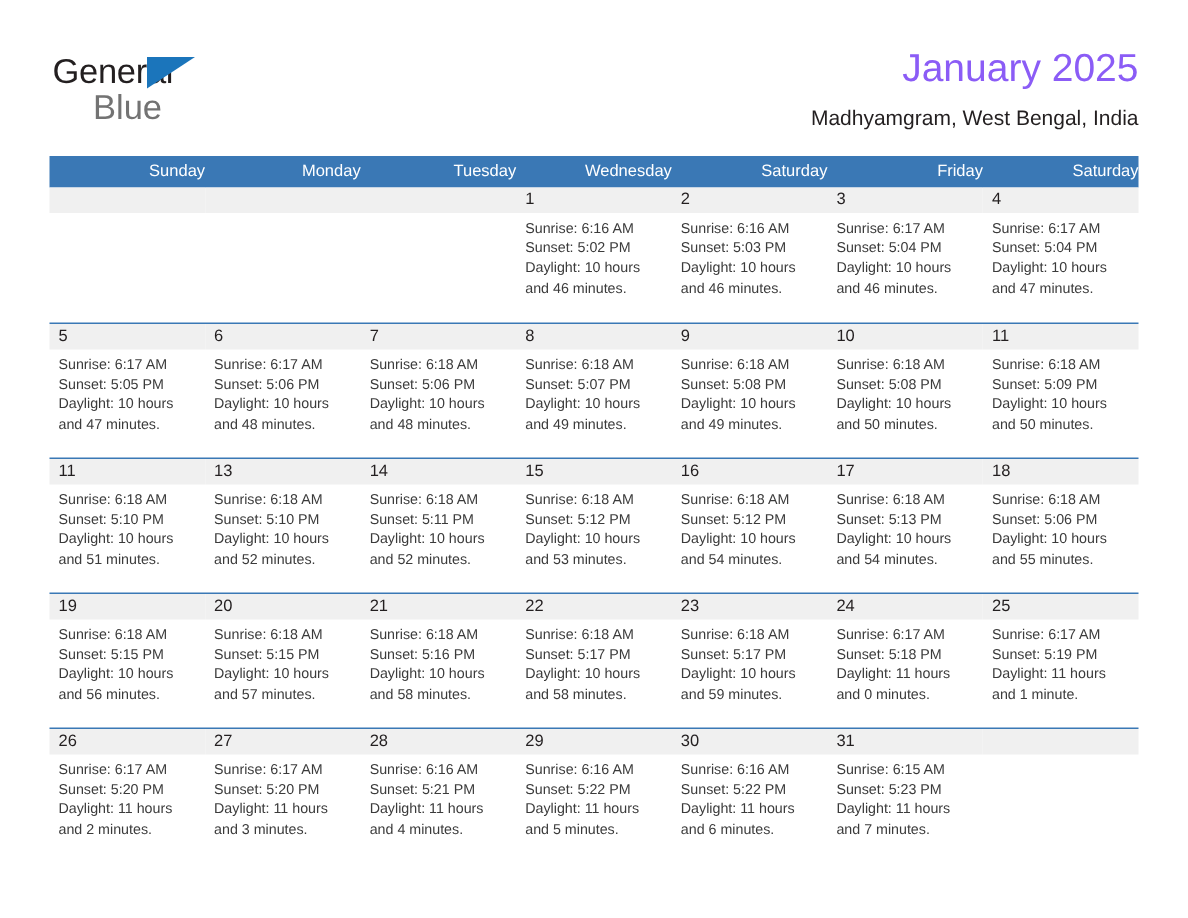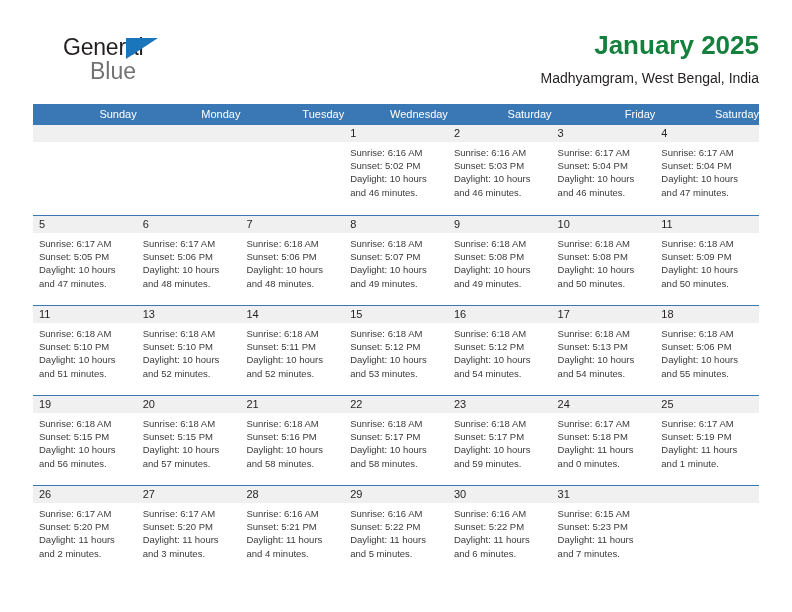--- a/index.html
+++ b/index.html
@@ -30,21 +30,20 @@
     right: 33px;
     height: 70px;
   }
 
   .brand {
     position: absolute;
     left: 2px;
     top: 6px;
     width: 200px;
     height: 58px;
-    margin-left: 28px;
   }
   .brand-general {
     position: absolute;
     left: 0;
     top: 0;
     font-size: 23px;
     letter-spacing: -0.2px;
     color: #231f20;
     font-family: "Liberation Sans", sans-serif;
     line-height: 26px;
@@ -68,22 +67,22 @@
   }
 
   .title-block {
     position: absolute;
     right: 0;
     top: 0;
     text-align: right;
   }
   .cal-title {
     font-size: 26px;
-    font-weight: bold;
-    color: #15803d;
+    font-weight: normal;
+    color: #8b5cf6;
     line-height: 34px;
     white-space: nowrap;
   }
   .cal-subtitle {
     font-size: 14px;
     color: #231f20;
     line-height: 20px;
     margin-top: 6px;
     white-space: nowrap;
     padding-left: 13px;

